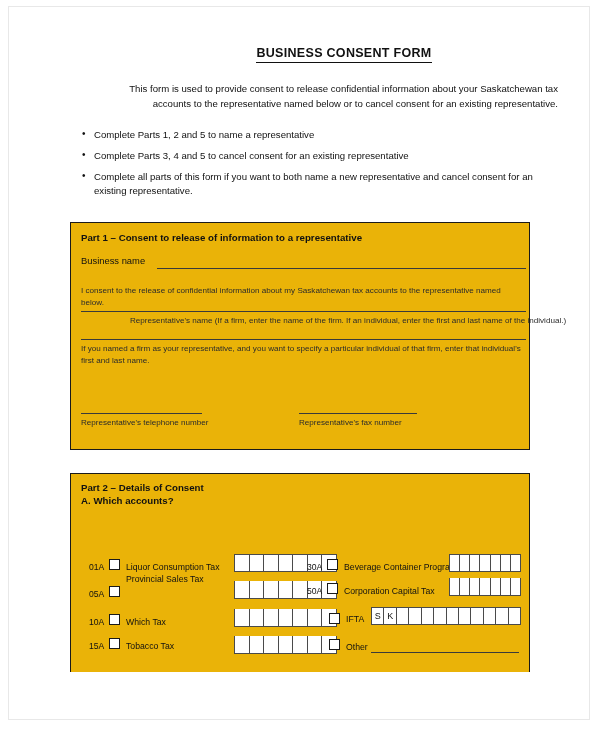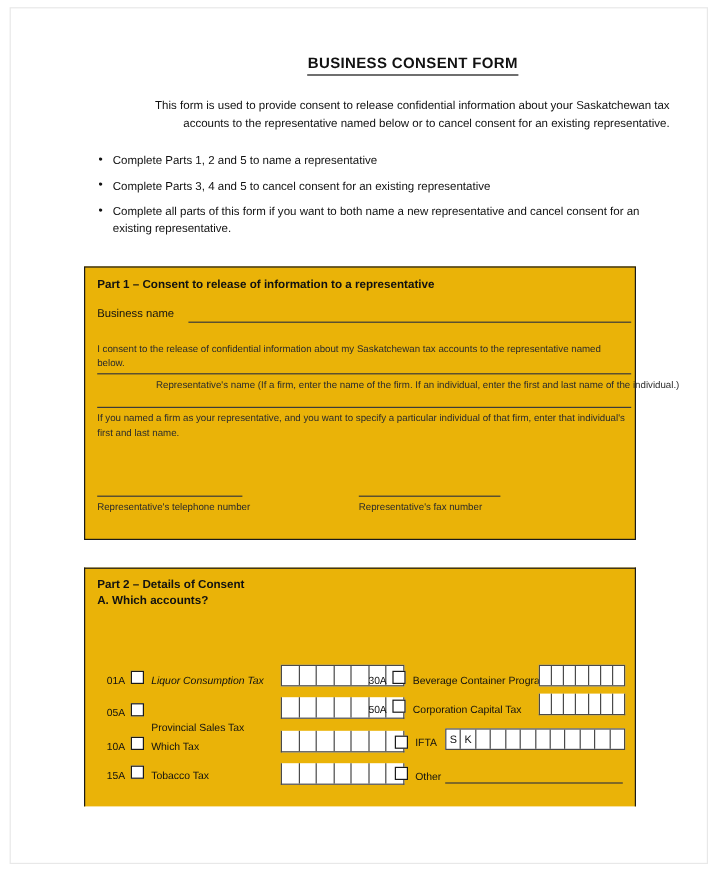--- a/index.html
+++ b/index.html
@@ -207,34 +207,34 @@
   </div>
 
   <div class="box" id="part2-box">
 
     <div class="part-head" style="left:10px; top:8px;">Part 2 – Details of Consent</div>
     <div class="part-head" style="left:10px; top:21px;">A.  Which accounts?</div>
 
 
     <div class="acct-code" style="left:18px; top:88px;">01A</div>
     <div class="cbox" style="left:38px; top:85px;"></div>
-    <div class="acct-name" style="left:55px; top:88px;font-style:italic;">Liquor Consumption Tax</div>
+    <div class="acct-name" style="left:55px; top:88px;">Liquor Consumption Tax</div>
     <div class="comb topped" style="left:163px; top:80px; width:103px;">
       <div class="cell"></div>
       <div class="cell"></div>
       <div class="cell"></div>
       <div class="cell"></div>
       <div class="cell"></div>
       <div class="cell"></div>
       <div class="cell"></div>
     </div>
 
     <div class="acct-code" style="left:18px; top:115px;">05A</div>
     <div class="cbox" style="left:38px; top:112px;"></div>
-    <div class="acct-name" style="left:55px; top:127px;text-align:right;">Provincial Sales Tax</div>
+    <div class="acct-name" style="left:55px; top:100px;text-align:right;">Provincial Sales Tax</div>
     <div class="comb" style="left:163px; top:107px; width:103px;">
       <div class="cell"></div>
       <div class="cell"></div>
       <div class="cell"></div>
       <div class="cell"></div>
       <div class="cell"></div>
       <div class="cell"></div>
       <div class="cell"></div>
     </div>
 

